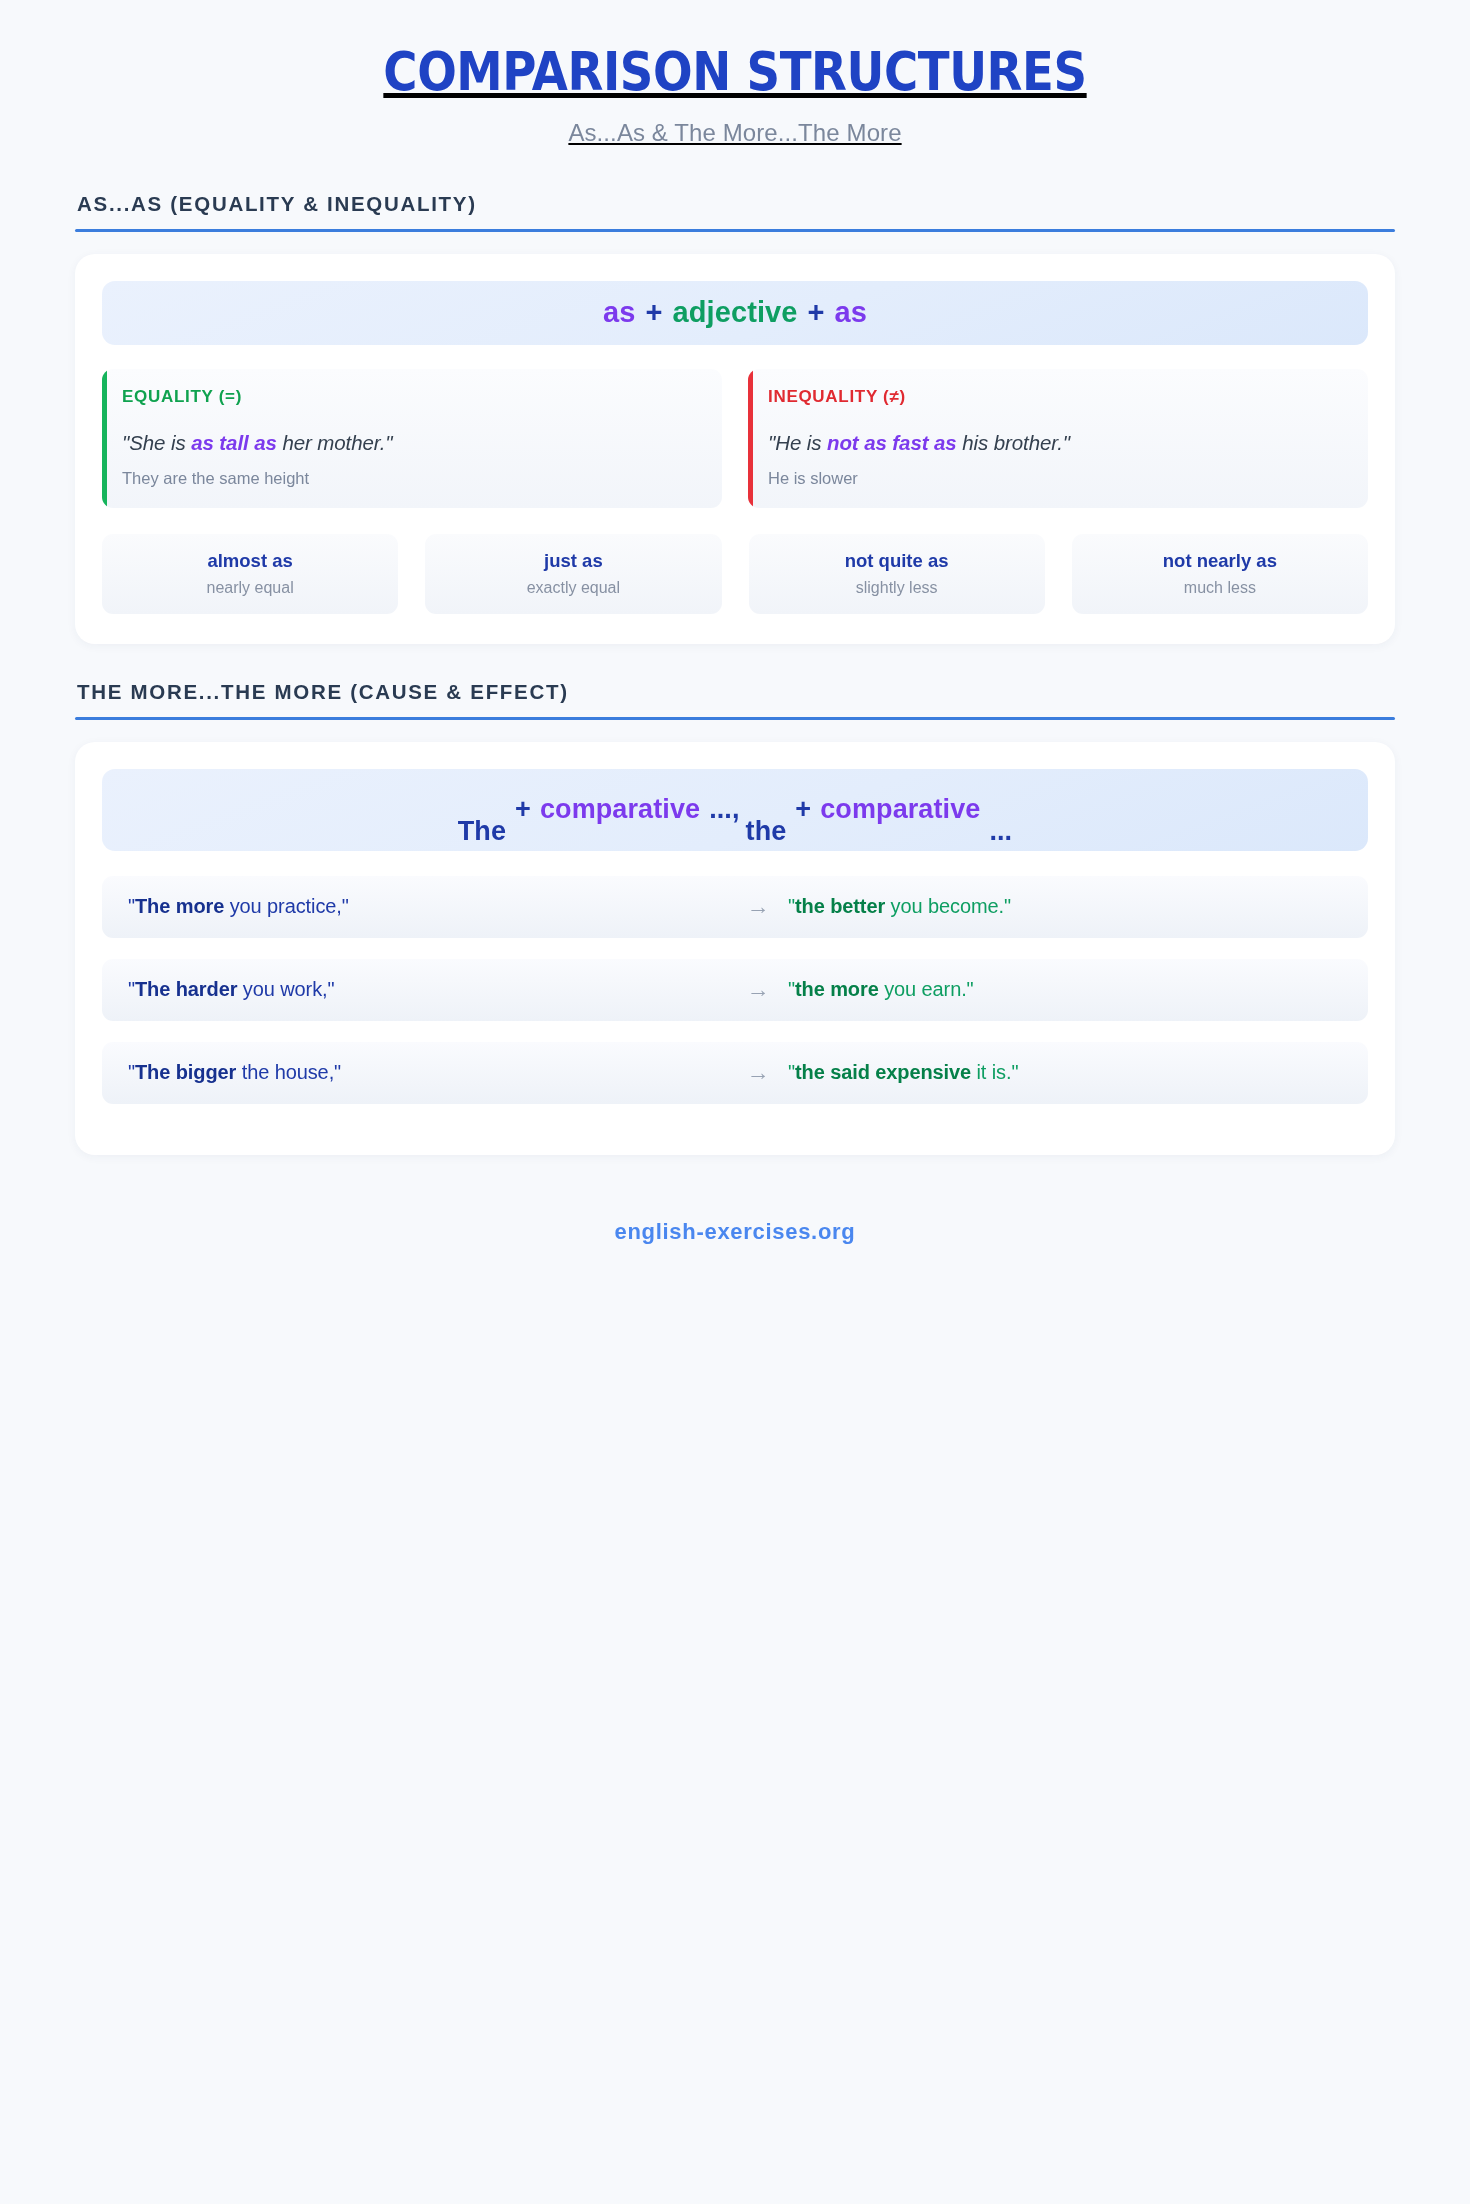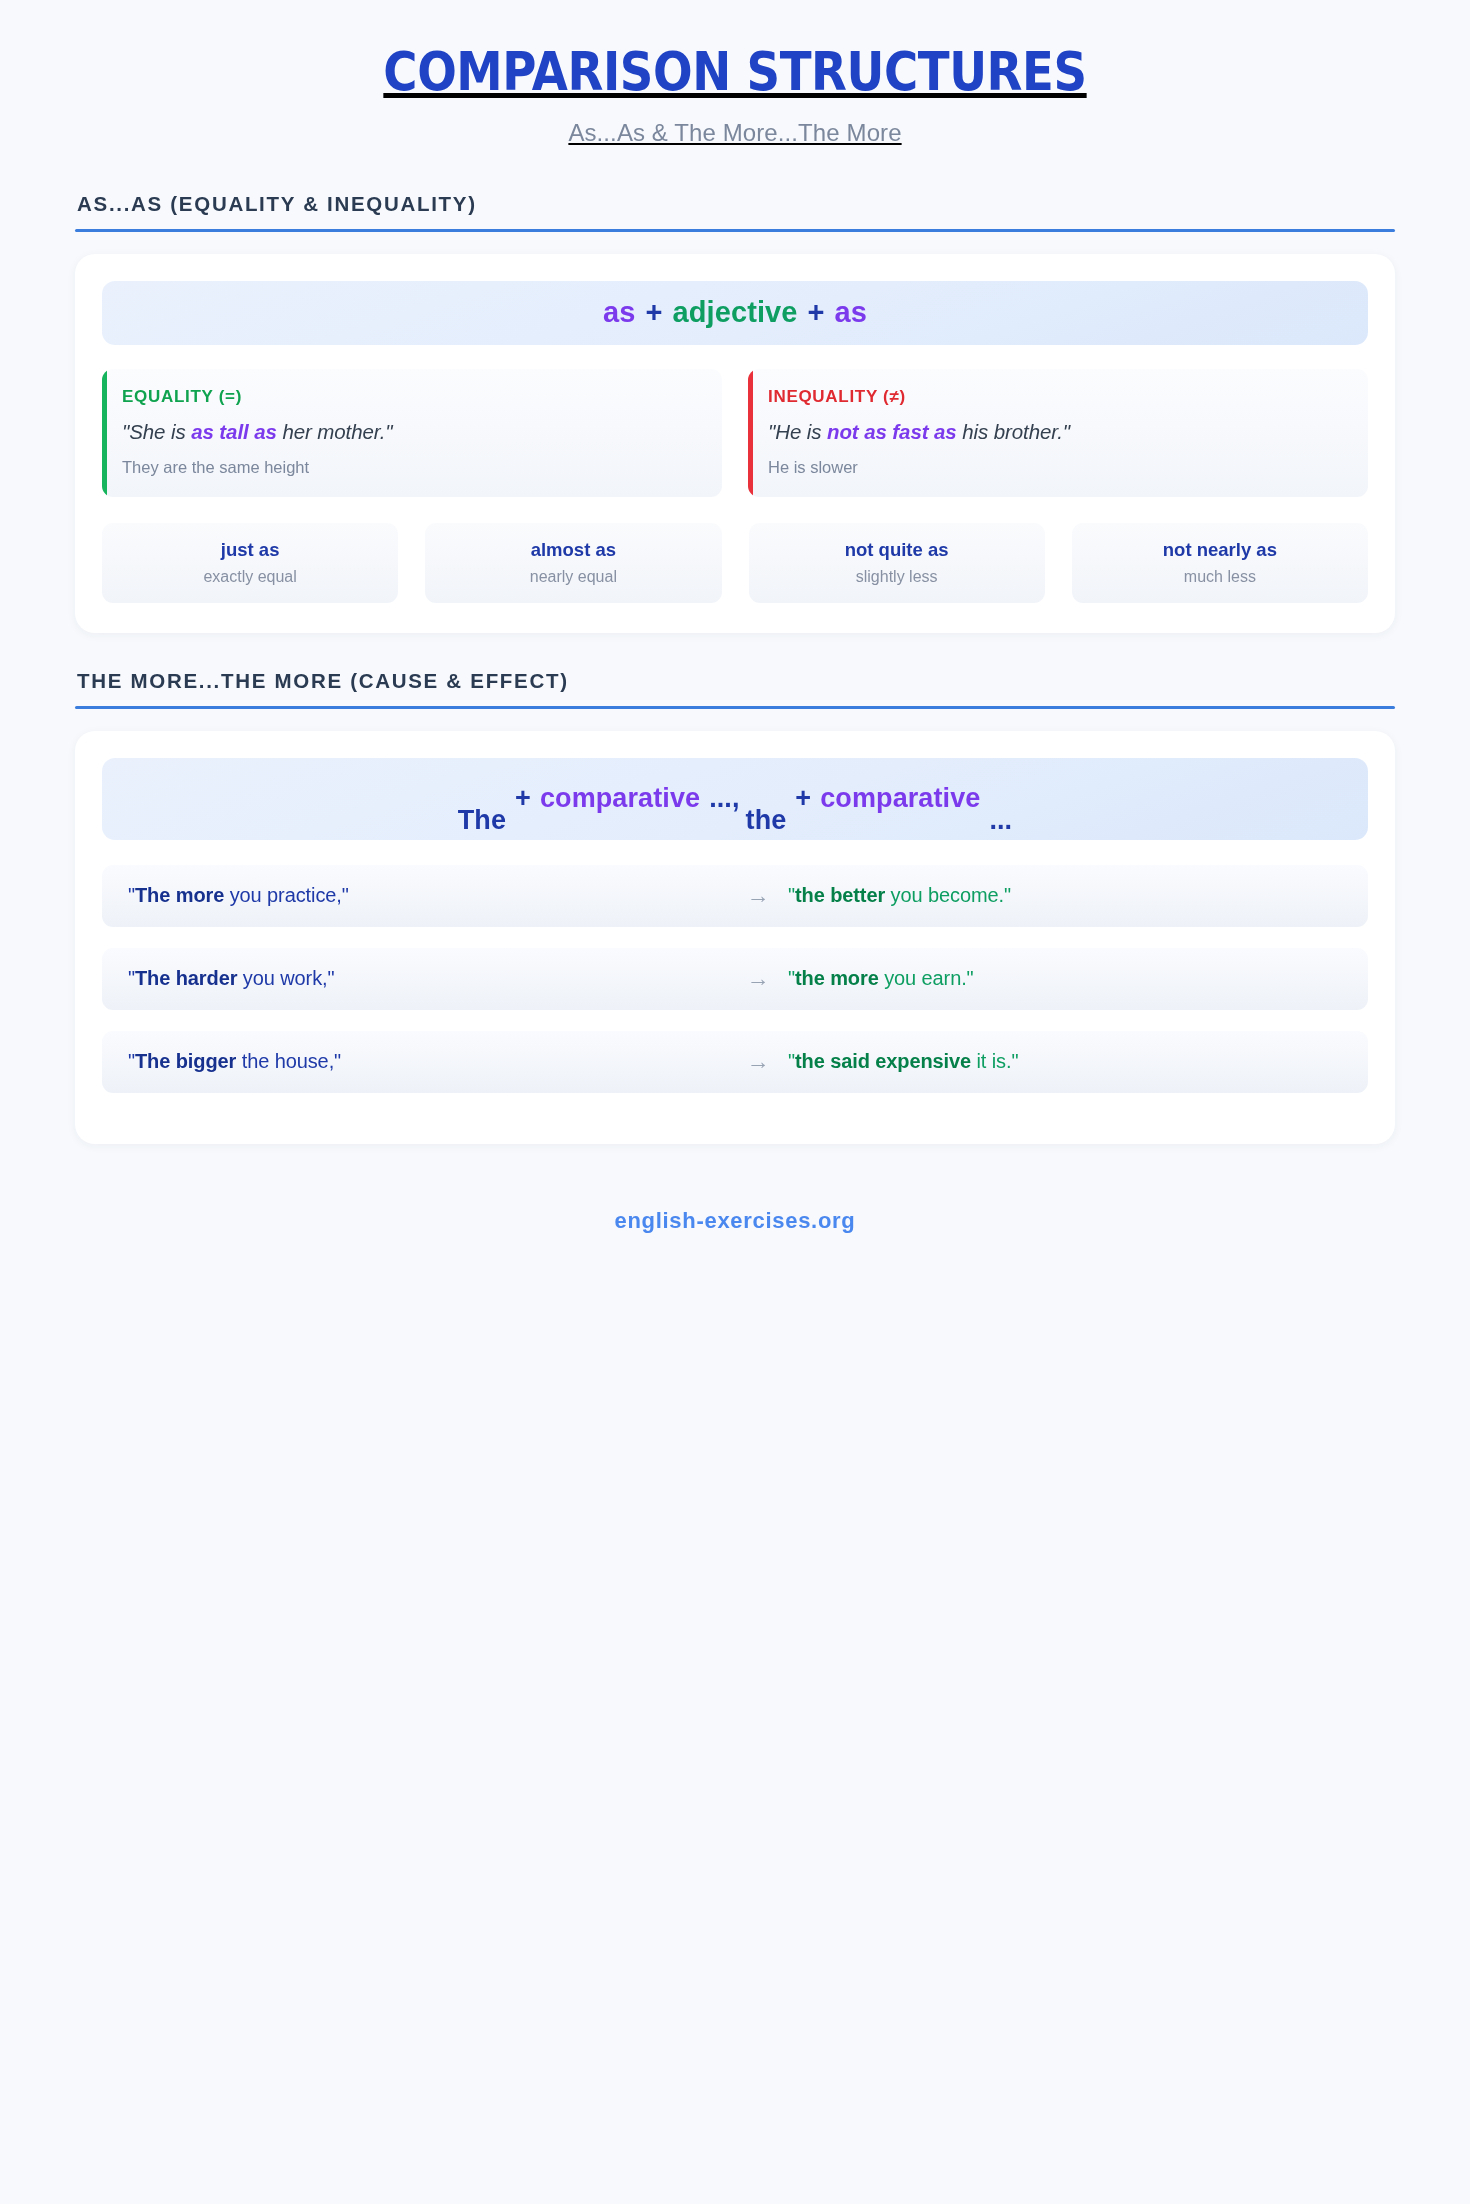--- a/index.html
+++ b/index.html
@@ -112,21 +112,21 @@
     width: 5px;
     border-radius: 11px 0 0 11px;
   }
   .eq-card.green::before { background: #16b45c; }
   .eq-card.red::before   { background: #e8313a; }
 
   .eq-label {
     font-size: 17px;
     font-weight: 700;
     letter-spacing: 0.7px;
-    margin-bottom: 13px;
+    margin-bottom: 24px;
   }
   .eq-label.green { color: #0fa24f; }
   .eq-label.red   { color: #e02a31; }
 
   .eq-example {
     font-size: 20.5px;
     font-style: italic;
     color: #34404f;
     letter-spacing: -0.1px;
   }
@@ -256,26 +256,26 @@
 
         <div class="eq-card red">
           <div class="eq-label red">INEQUALITY (≠)</div>
           <div class="eq-example"><span>"He is </span><b>not as fast as</b><span> his brother."</span></div>
           <div class="eq-note">He is slower</div>
         </div>
       </div>
 
       <div class="chips">
         <div class="chip">
+          <div class="chip-label">almost as</div>
+          <div class="chip-sub">nearly equal</div>
+        </div>
+        <div class="chip">
           <div class="chip-label">just as</div>
           <div class="chip-sub">exactly equal</div>
-        </div>
-        <div class="chip">
-          <div class="chip-label">almost as</div>
-          <div class="chip-sub">nearly equal</div>
         </div>
         <div class="chip">
           <div class="chip-label">not quite as</div>
           <div class="chip-sub">slightly less</div>
         </div>
         <div class="chip">
           <div class="chip-label">not nearly as</div>
           <div class="chip-sub">much less</div>
         </div>
       </div>

